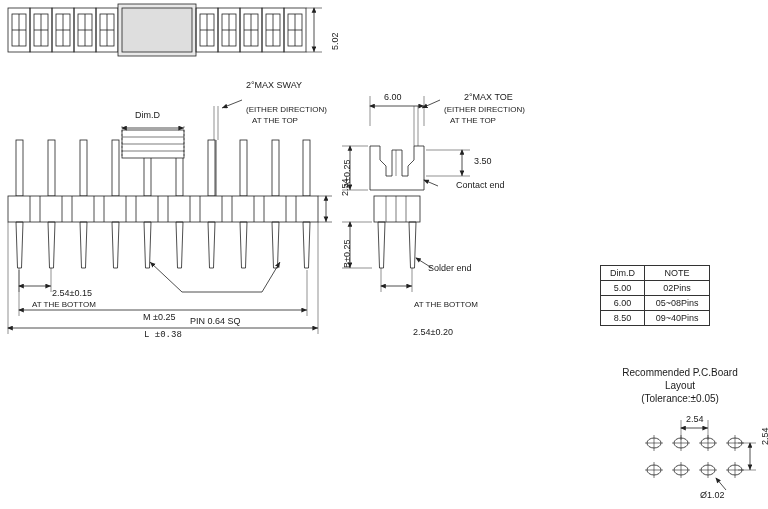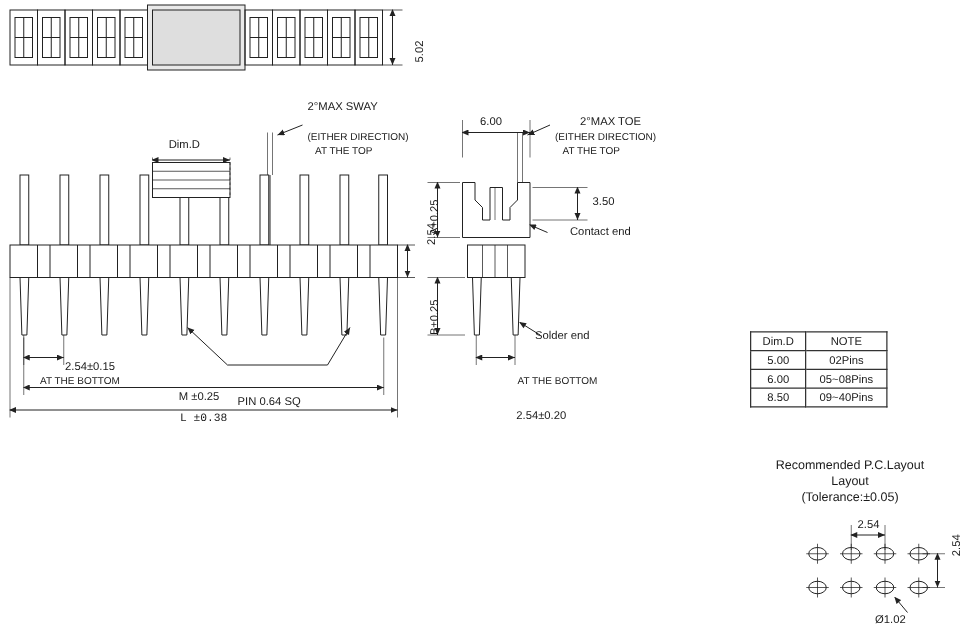--- a/index.html
+++ b/index.html
@@ -334,20 +334,20 @@
         <td>6.00</td>
         <td>05~08Pins</td>
       </tr>
       <tr>
         <td>8.50</td>
         <td>09~40Pins</td>
       </tr>
     </tbody>
   </table>
 
-  <div class="pcb-note" style="left:600px; top:366px; width:160px;">Recommended P.C.Layout</div>
+  <div class="pcb-note" style="left:600px; top:366px; width:160px;">Recommended P.C.Board</div>
   <div class="pcb-note" style="left:600px; top:379px; width:160px;">Layout</div>
   <div class="pcb-note" style="left:600px; top:392px; width:160px;">(Tolerance:±0.05)</div>
   <div class="lbl" style="left:686px; top:414px;">2.54</div>
   <div class="lbl rot" style="left:760px; top:445px;">2.54</div>
   <div class="lbl" style="left:700px; top:490px;">Ø1.02</div>
 
 </div>
 
 </body></html>

